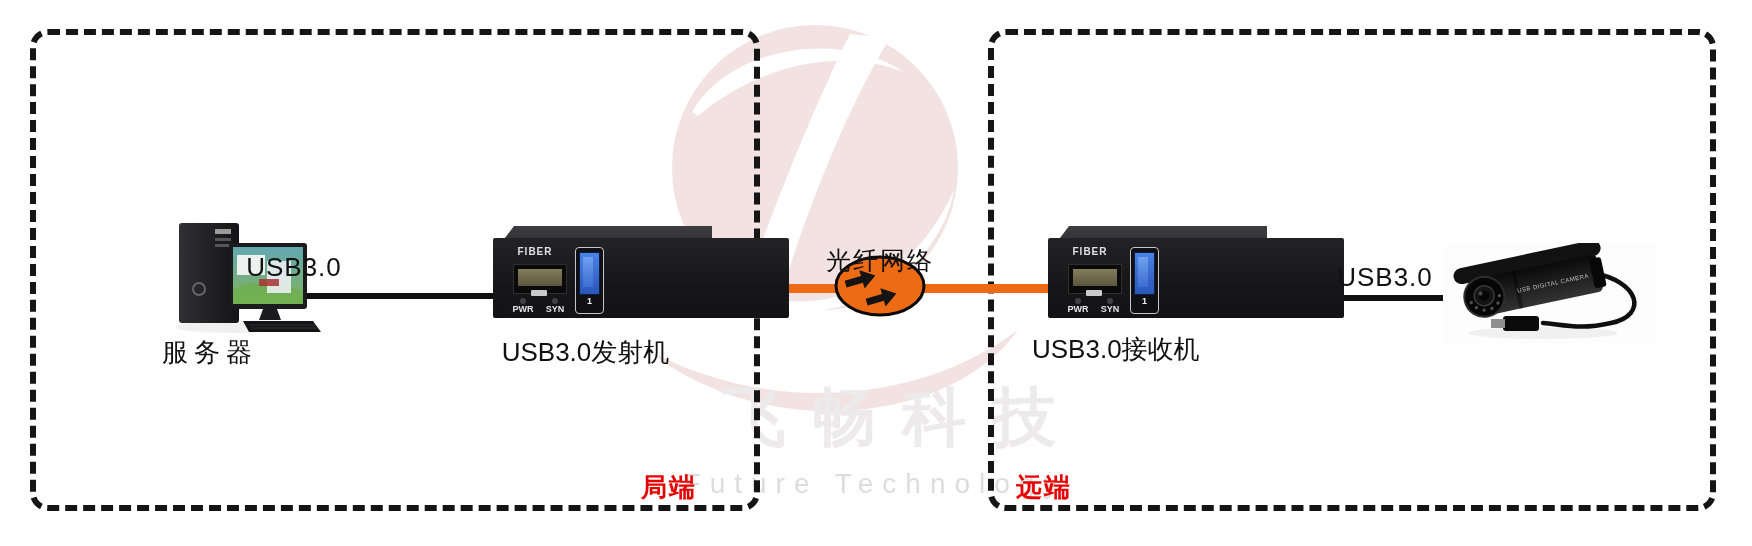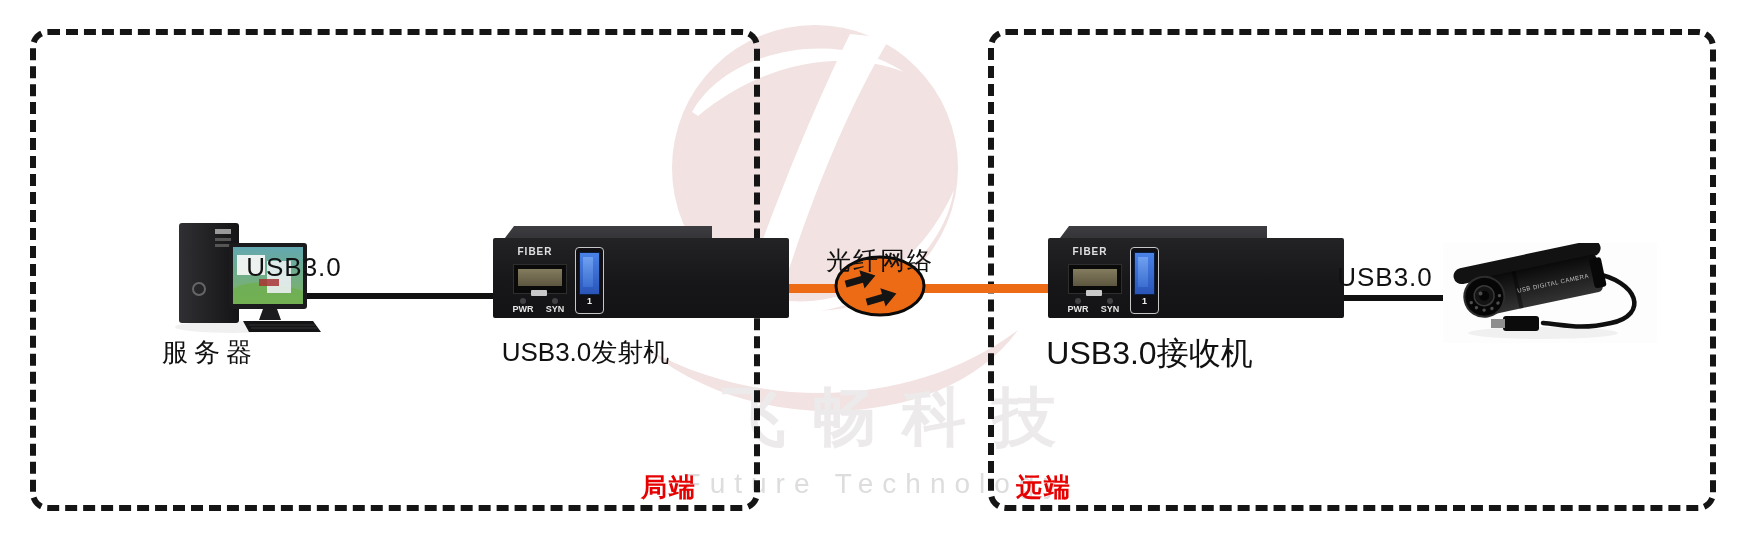--- a/index.html
+++ b/index.html
@@ -49,21 +49,21 @@
   .usb-port{position:absolute;left:82px;top:9px;width:27px;height:65px;border:1px solid #c6c6c6;border-radius:4px;background:#101014;}
   .usb-blue{position:absolute;left:3px;top:4px;width:19px;height:41px;background:linear-gradient(180deg,#4a82e8,#2a55b8);border:1px solid #0d1d3d;}
   .usb-tongue{position:absolute;left:3px;top:4px;width:10px;height:30px;background:linear-gradient(180deg,#6fa0f0,#3b6ed0);}
   .usb-num{position:absolute;left:0;top:48px;width:100%;text-align:center;font-size:9px;font-weight:bold;color:#f0f0f0;}
   
   .lbl{position:absolute;z-index:4;color:#111;white-space:nowrap;}
   .lbl.server{left:108px;top:335px;width:150px;text-align:right;font-size:26px;letter-spacing:6px;}
   .lbl.link-l{left:228px;top:252px;width:132px;text-align:center;font-size:26px;letter-spacing:1px;}
   .lbl.tx{left:468px;top:335px;width:235px;text-align:center;font-size:26px;}
   .lbl.net{left:813px;top:216px;width:134px;text-align:center;font-size:25px;letter-spacing:2px;margin-top:28px;}
-  .lbl.rx{left:1032px;top:332px;width:235px;text-align:center;font-size:32px;}
+  .lbl.rx{left:1032px;top:332px;width:235px;font-size:26px;}
   .lbl.link-r{left:1318px;top:262px;width:134px;text-align:center;font-size:26px;letter-spacing:1px;}
   .lbl.cam{left:1435px;top:364px;width:205px;text-align:center;font-size:26px;}
   .zone-lbl{position:absolute;top:470px;z-index:4;font-size:26px;font-weight:bold;color:#E60000;letter-spacing:2px;white-space:nowrap;}
   .zone-lbl.l{left:641px;} .zone-lbl.r{left:1016px;}
 </style>
 </head>
 <body>
 
 <div class="canvas">
 

